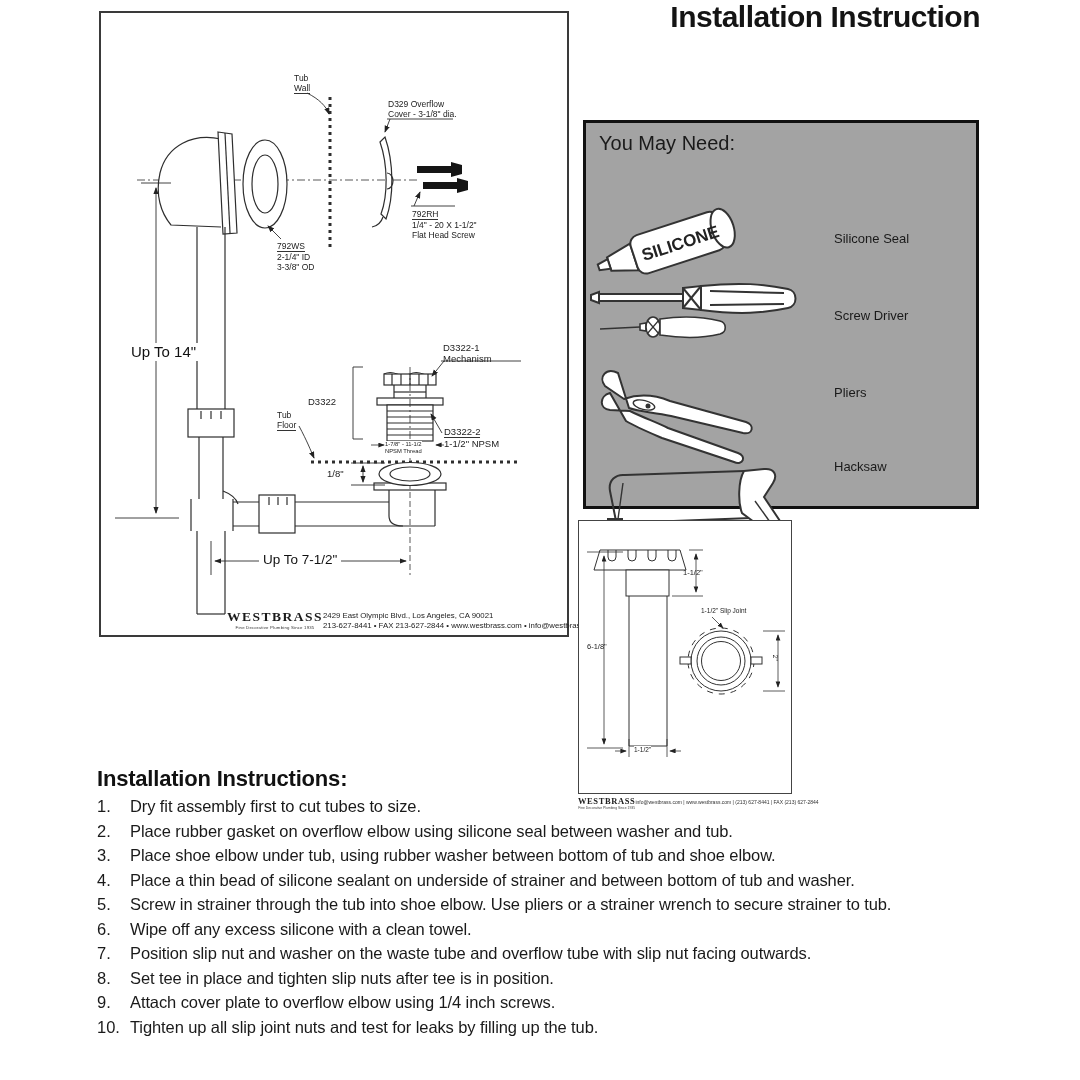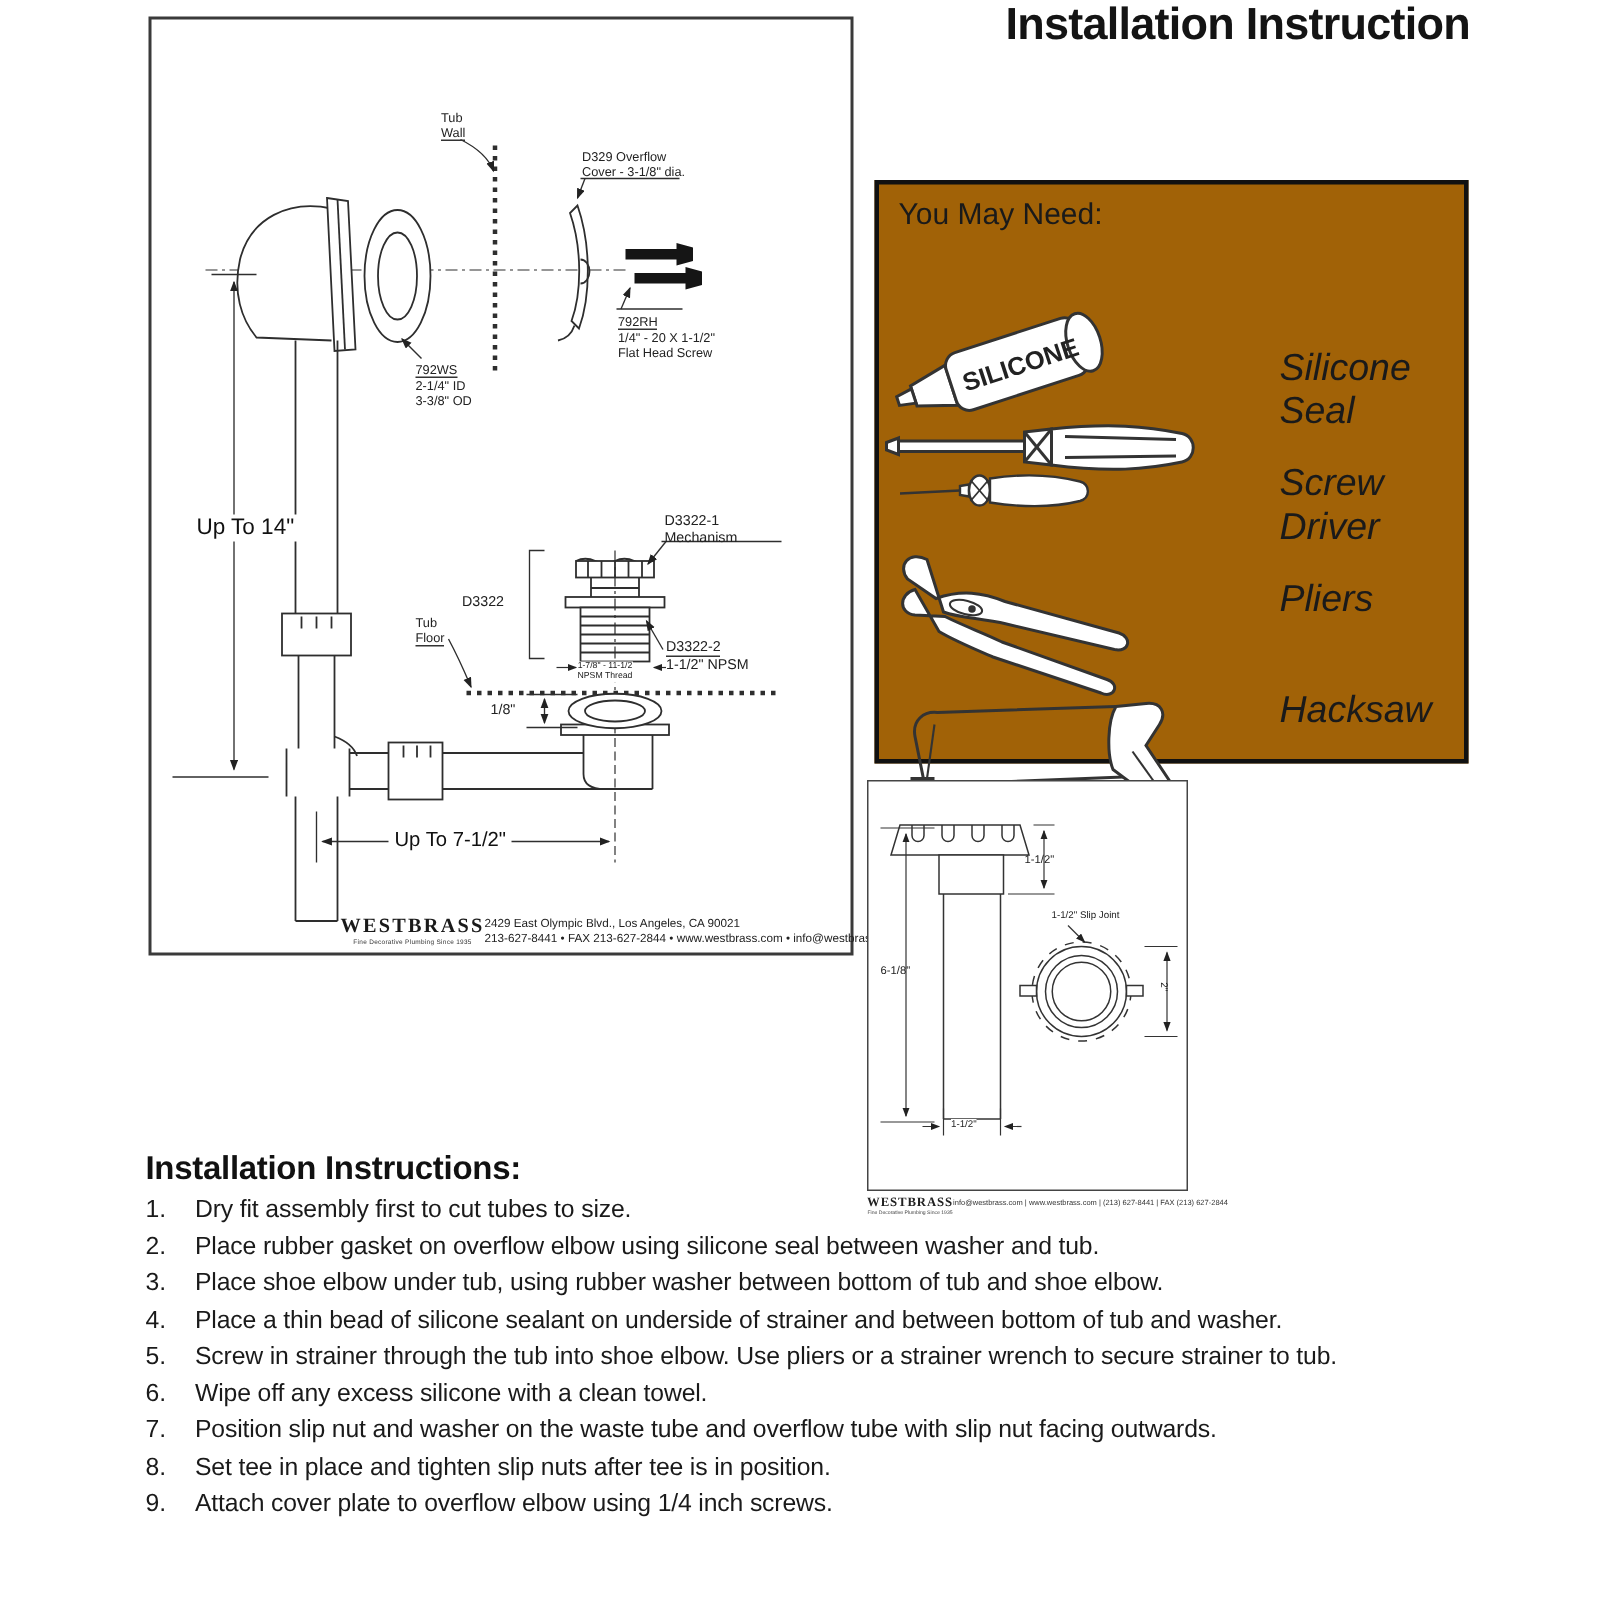--- a/index.html
+++ b/index.html
@@ -18,23 +18,23 @@
   .dim14{font-size:15px;color:#111;background:#fff;padding:0 2px;}
   .dim7{font-size:13.5px;color:#111;background:#fff;padding:0 4px;}
   .wbg{background:#fff;}
   .dlogo{font-family:"Liberation Serif",serif;font-weight:700;font-size:13.5px;letter-spacing:1.5px;color:#1a1a1a;}
   .dtag{font-size:4.3px;letter-spacing:.2px;text-align:center;color:#333;}
   .daddr{font-size:7.8px;line-height:1.3;color:#222;white-space:nowrap;}
   
   .note{left:168px;top:656px;width:316px;border:3px solid #111;padding:5px 9px;
         font-size:17.5px;line-height:1.32;color:#111;}
   
-  .need{left:583px;top:120px;width:390px;height:383px;border:3px solid #111;background:#a16207;}
+  .need{left:583px;top:120px;width:390px;height:383px;border:3px solid #111;background:#a3a3a3;}
   .need-title{left:13px;top:9px;font-size:20px;color:#1a1a1a;}
-  .need-label{position:absolute;left:267px;font-size:25px;color:#1a1a1a;font-style:italic;}
+  .need-label{position:absolute;left:248px;font-size:13px;color:#1a1a1a;}
   
   .spec{left:578px;top:520px;width:214px;background:#fff;}
   .spec-box{border:1.5px solid #444;height:274px;position:relative;box-sizing:border-box;}
   .spec-head{display:grid;grid-template-columns:62px 96px 1fr;border-bottom:1px solid #444;height:32px;}
   .spec-head>div{border-right:1px solid #444;overflow:hidden;}
   .spec-head>div:last-child{border-right:none;}
   .sh1{font-size:6px;line-height:1.5;padding:4px 2px 0 3px;color:#222;}
   .sh2{font-size:7.8px;text-align:center;padding-top:11px;color:#222;letter-spacing:.2px;}
   .sh3{font-size:4.6px;line-height:1.45;padding:3px 1px 0 2px;color:#222;}
   .spec-body{position:relative;height:239px;}
@@ -355,15 +355,19 @@
       <span class="itx"><span class="b">Position slip nut and washer on the waste tube and overflow tube with slip nut facing outwards.</span><span></span></span>
     </div>
     <div class="row">
       <span class="num">8.</span>
       <span class="itx"><span class="b"></span><span>Set tee in place and tighten slip nuts after tee is in position.</span></span>
     </div>
     <div class="row">
       <span class="num">9.</span>
       <span class="itx"><span class="b">Attach cover plate to overflow elbow using 1/4 inch screws.</span><span></span></span>
     </div>
+    <div class="row">
+      <span class="num">10.</span>
+      <span class="itx"><span class="b">Tighten up all slip joint nuts and test for leaks by filling up the tub.</span><span></span></span>
+    </div>
   </div>
 
 </div>
 
 </body></html>

